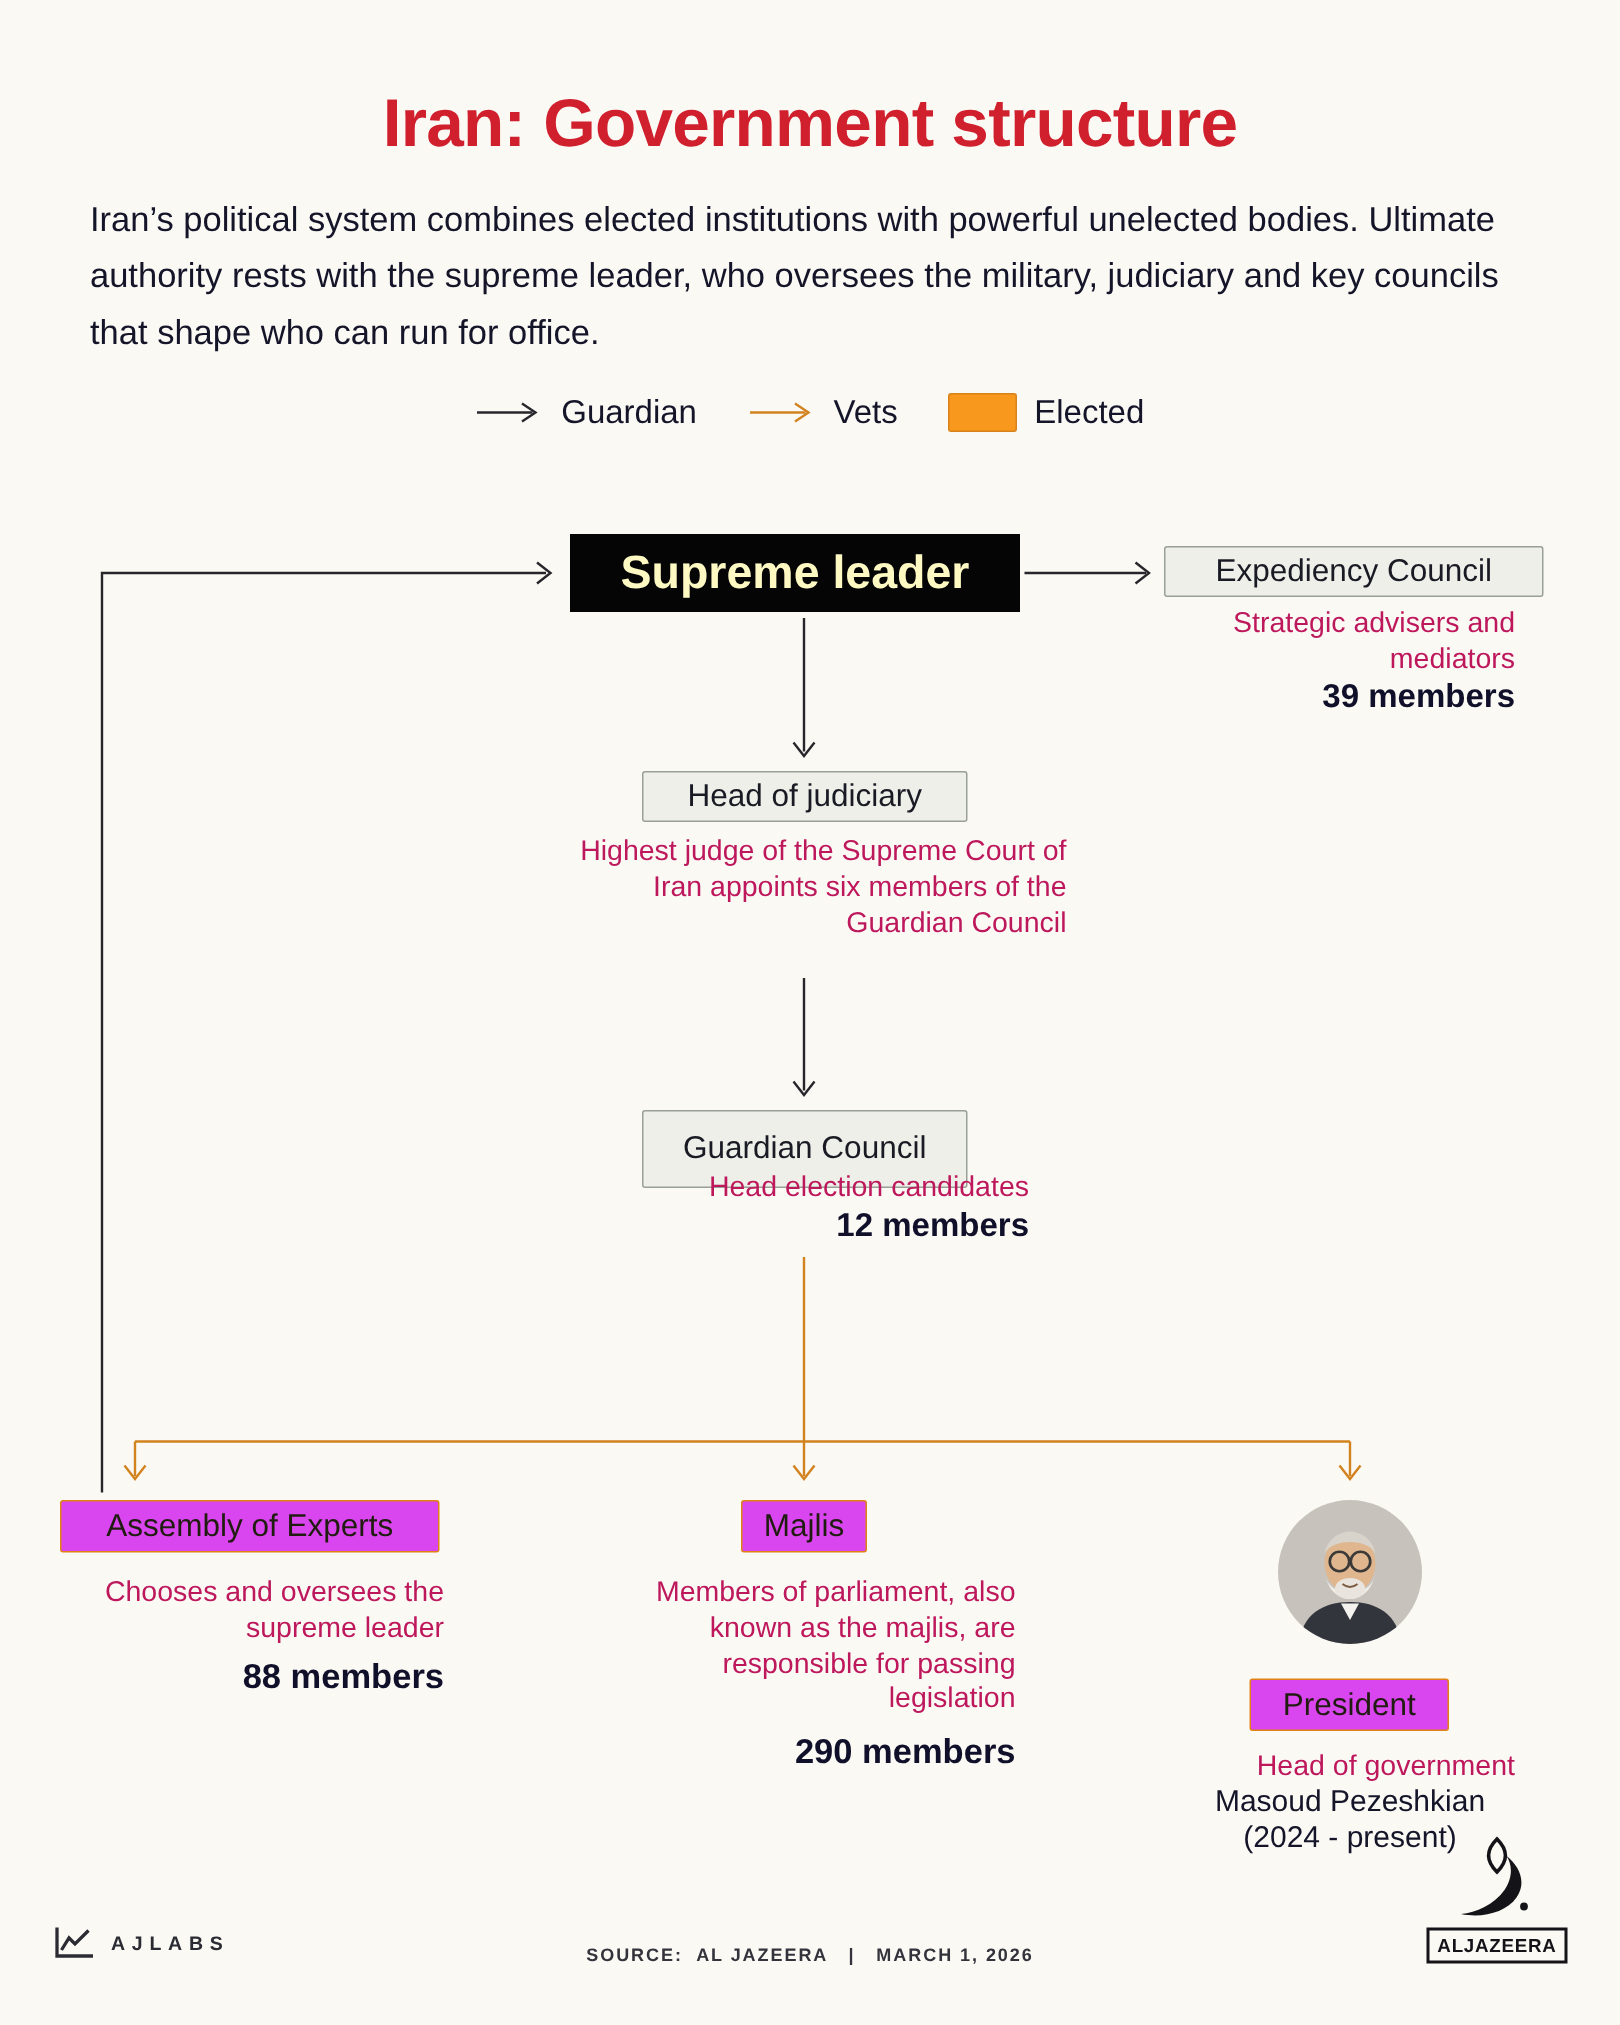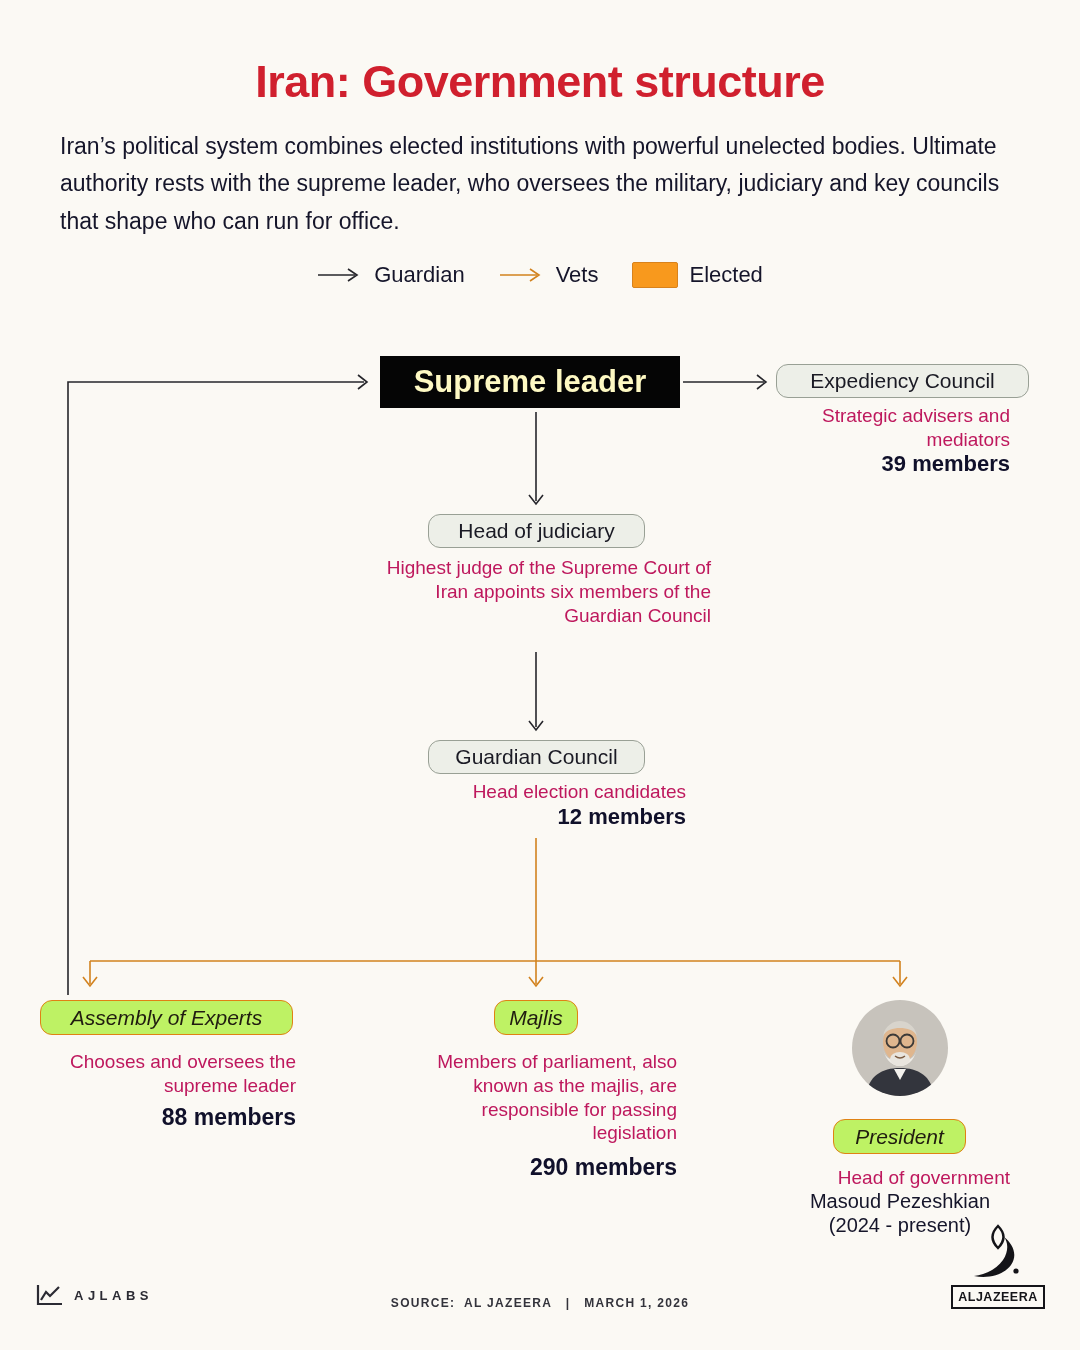--- a/index.html
+++ b/index.html
@@ -21,29 +21,29 @@
   }
   .legend {
     position:absolute; top:262px; left:0; width:100%;
     display:flex; justify-content:center; align-items:center; gap:34px;
     font-size:22px; color:#15152a;
   }
   .legend-item { display:flex; align-items:center; gap:11px; }
   .swatch { width:46px; height:26px; background:#f8991d; border:1px solid #d8821c; border-radius:2px; }
   .connectors { position:absolute; top:0; left:0; pointer-events:none; }
 
-  .box { position:absolute; display:flex; align-items:center; justify-content:center; border-radius:12px; }
+  .box { position:absolute; display:flex; align-items:center; justify-content:center; border-radius:2px; }
   .box-dark { background:#050505; color:#fef9c3; font-size:31px; font-weight:bold; }
   .box-light { background:#edefe8; border:1px solid #99a095; font-size:21px; color:#1a1a24; }
-  .box-orange { background:#bef264; border:1px solid #e08214; font-size:21px; color:#201c10;font-style:italic; }
+  .box-orange { background:#d946ef; border:1px solid #e08214; font-size:21px; color:#201c10; }
 
   #supreme-leader { left:380px; top:356px; width:300px; height:52px; border-radius:0; }
   #expediency-box { left:776px; top:364px; width:253px; height:34px; }
   #judiciary-box  { left:428px; top:514px; width:217px; height:34px; }
-  #guardian-box   { left:428px; top:740px; width:217px; height:34px; }
+  #guardian-box   { left:428px; top:740px; width:217px; height:52px; }
   #assembly-box   { left:40px;  top:1000px; width:253px; height:35px; }
   #majlis-box     { left:494px; top:1000px; width:84px;  height:35px; }
   #president-box  { left:833px; top:1119px; width:133px; height:35px;text-align:right; }
 
   .desc { position:absolute; text-align:right; font-size:19px; line-height:1.25; color:#be185d; }
   .members { position:absolute; text-align:right; font-weight:bold; color:#10102a; }
 
   #expediency-desc { left:795px; top:404px; width:215px; }
   #expediency-members { left:795px; top:451px; width:215px; font-size:22px; }
   #judiciary-desc { left:361px; top:556px; width:350px; }

